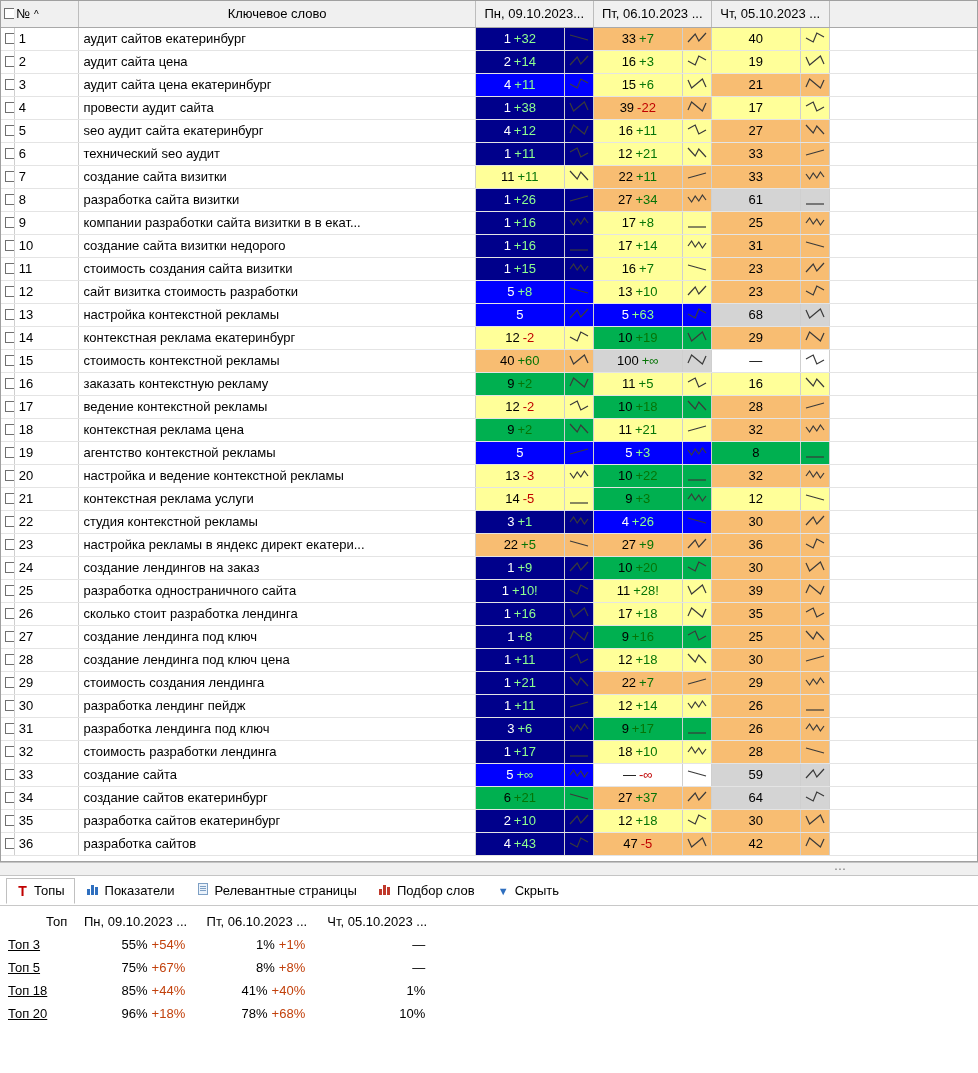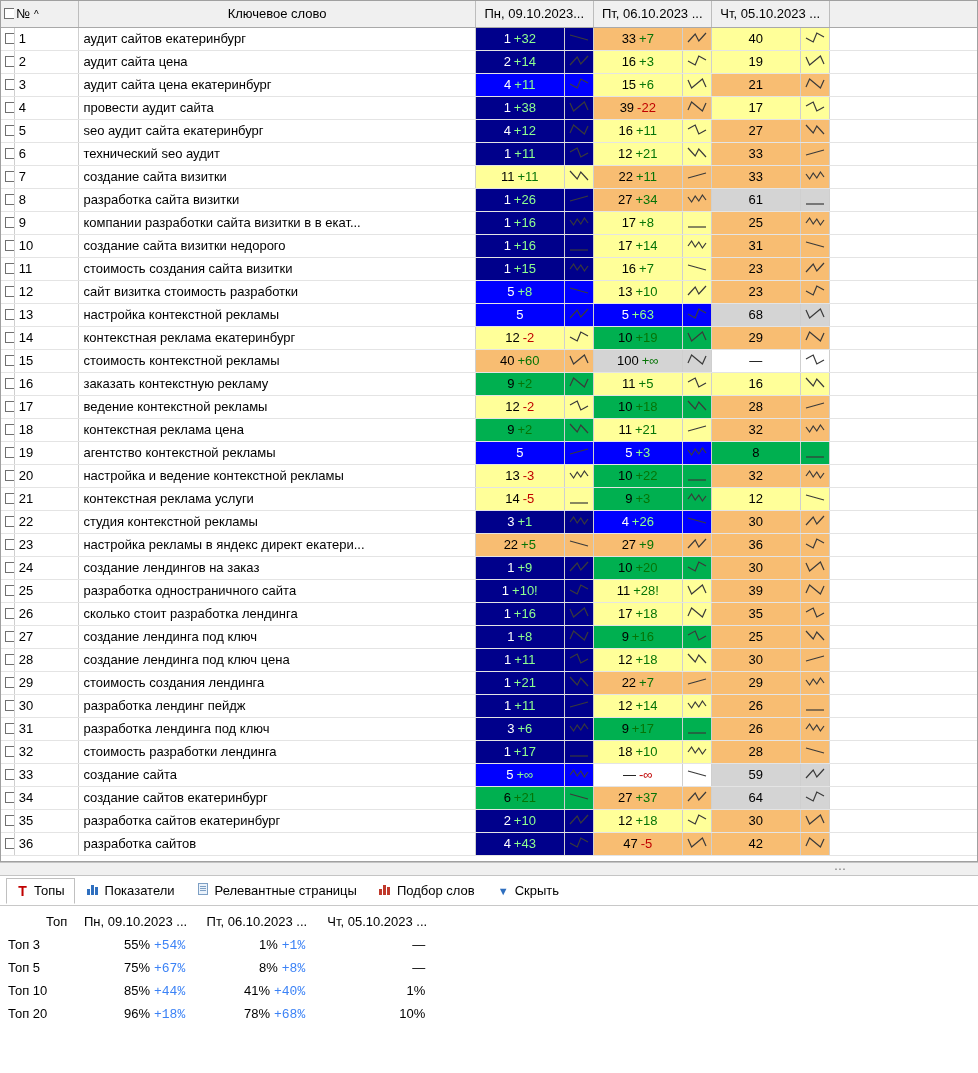--- a/index.html
+++ b/index.html
@@ -171,23 +171,23 @@
 
   table.tops { border-collapse: collapse; margin-top: 4px; }
   table.tops th, table.tops td {
     font-size: 13px;
     padding: 2px 8px;
     height: 23px;
     white-space: nowrap;
   }
   table.tops th { font-weight: normal; text-align: left; }
   table.tops th.num, table.tops td.num { text-align: right; }
-  table.tops td.label { text-align: left; }
+  table.tops td.label { text-align: left; text-decoration: underline; }
   table.tops td.num { padding-right: 10px; }
-  .pct-up { color: #3b82f6; margin-left: 4px; font-family: Liberation Mono, monospace; }
+  .pct-up { color: #c2410c; margin-left: 4px; }
 </style>
 </head>
 <body>
 
 <div id="app">
 
   <div class="table-wrap">
     <table class="kw">
       <colgroup>
         <col class="c-chk">
@@ -1129,21 +1129,21 @@
             <td class="num"><span>1%</span><span class="pct-up">+1%</span></td>
             <td class="num"><span>—</span></td>
           </tr>
           <tr>
             <td class="label">Топ 5</td>
             <td class="num"><span>75%</span><span class="pct-up">+67%</span></td>
             <td class="num"><span>8%</span><span class="pct-up">+8%</span></td>
             <td class="num"><span>—</span></td>
           </tr>
           <tr>
-            <td class="label">Топ 10</td>
+            <td class="label">Топ 18</td>
             <td class="num"><span>85%</span><span class="pct-up">+44%</span></td>
             <td class="num"><span>41%</span><span class="pct-up">+40%</span></td>
             <td class="num"><span>1%</span></td>
           </tr>
           <tr>
             <td class="label">Топ 20</td>
             <td class="num"><span>96%</span><span class="pct-up">+18%</span></td>
             <td class="num"><span>78%</span><span class="pct-up">+68%</span></td>
             <td class="num"><span>10%</span></td>
           </tr>

